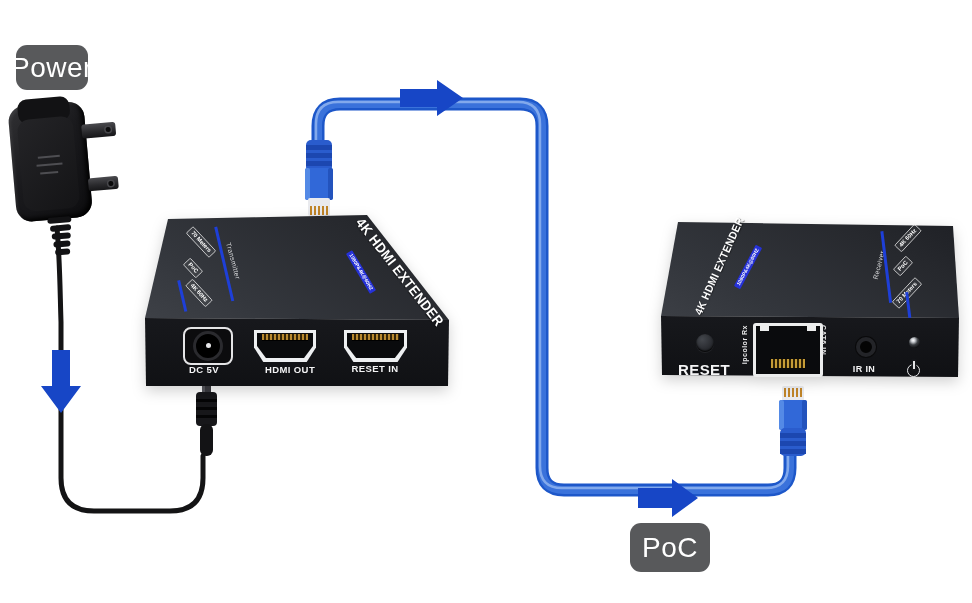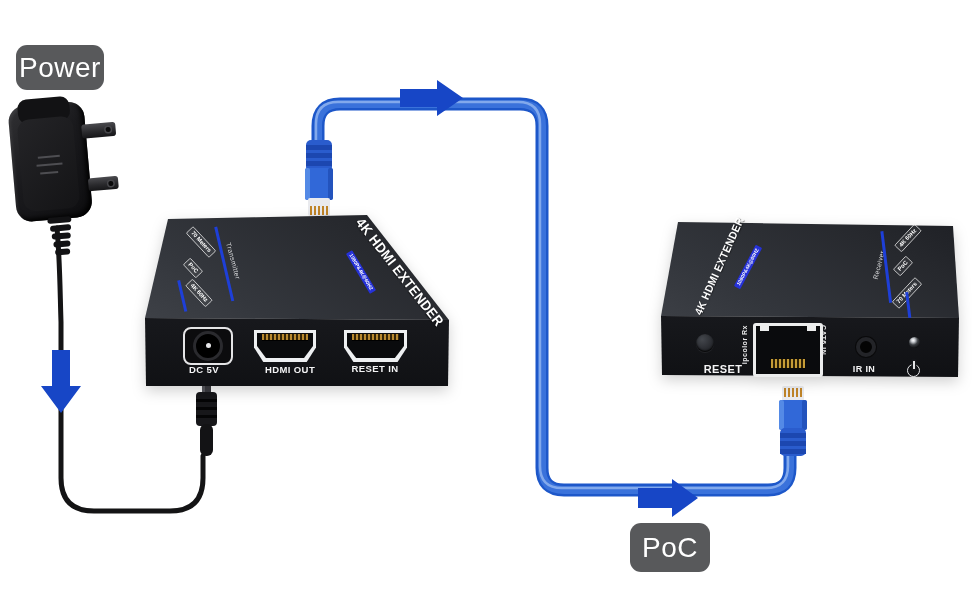--- a/index.html
+++ b/index.html
@@ -8,21 +8,21 @@
     background:#ffffff; font-family:"Liberation Sans", sans-serif;
   }
   .layer { position:absolute; left:0; top:0; width:972px; height:603px; }
 
   
   .tag {
     position:absolute; z-index:5; background:#58595b; color:#fff;
     border-radius:11px; display:flex; align-items:center; justify-content:center;
     font-size:28px; letter-spacing:0.5px;
   }
-  .tag-power { left:16px; top:45px; width:88px; height:45px; }
+  .tag-power { left:16px; top:45px; width:72px; height:45px; }
   .tag-poc   { left:630px; top:523px; width:80px; height:49px; }
 
   
   .device { position:absolute; z-index:3; filter:drop-shadow(0 5px 7px rgba(0,0,0,0.18)); }
   .dev-tx { left:140px; top:200px; width:322px; height:195px; }
   .dev-rx { left:655px; top:212px; width:310px; height:170px; }
 
   .face { position:absolute; left:0; top:0; width:100%; height:100%; }
   .tx-top   { clip-path:polygon(28px 19px, 227px 15px, 309px 120px, 5px 118px);
               background:linear-gradient(to top right,#484b51 0%,#34373d 40%,#27292e 75%,#1e2025 100%); }
@@ -219,21 +219,21 @@
     <span class="print dev-title" style="left:64px; top:54px; font-size:11px; transform:translate(-50%,-50%) rotate(-66deg) scaleX(0.92);">4K HDMI EXTENDER</span>
     <span class="print banner" style="left:93px; top:55px; transform:translate(-50%,-50%) rotate(-62deg) scale(0.55);">1080P&amp;4K@60HZ</span>
     <span class="print role" style="left:224px; top:53px; transform:translate(-50%,-50%) rotate(-76deg) scale(0.85);">Receiver</span>
     <span class="print blueline" style="left:231px; top:55px; height:72px; transform:translate(-50%,-50%) rotate(-7deg);"></span>
     <span class="print badge" style="left:253px; top:26px; transform:translate(-50%,-50%) rotate(-47deg) scale(0.72);">4K 60Hz</span>
     <span class="print badge" style="left:248px; top:54px; transform:translate(-50%,-50%) rotate(-47deg) scale(0.72);">PoC</span>
     <span class="print badge" style="left:252px; top:81px; transform:translate(-50%,-50%) rotate(-47deg) scale(0.72);">70 Meters</span>
     <span class="print blueline" style="left:253px; top:93px; height:26px; transform:translate(-50%,-50%) rotate(-7deg);"></span>
 
     <div class="round-btn" style="left:41px; top:122px; width:18px; height:18px;"></div>
-    <span class="plabel" style="left:49px; top:157px; font-size:11px;margin-left:19px;">RESET</span>
+    <span class="plabel" style="left:49px; top:157px; font-size:15px;">RESET</span>
 
     <span class="vtext" style="left:86px; top:113px; transform:rotate(180deg);">ipcolor Rx</span>
     <div class="rj45" style="left:98px; top:111px; width:64px; height:48px;">
       <span class="step" style="left:4px;"></span>
       <span class="step" style="right:4px;"></span>
       <span class="pins"></span>
     </div>
     <span class="vtext" style="left:165px; top:113px;">CAT6 IN</span>
 
     <div class="ir-jack" style="left:201px; top:125px; width:12px; height:12px;"></div>

